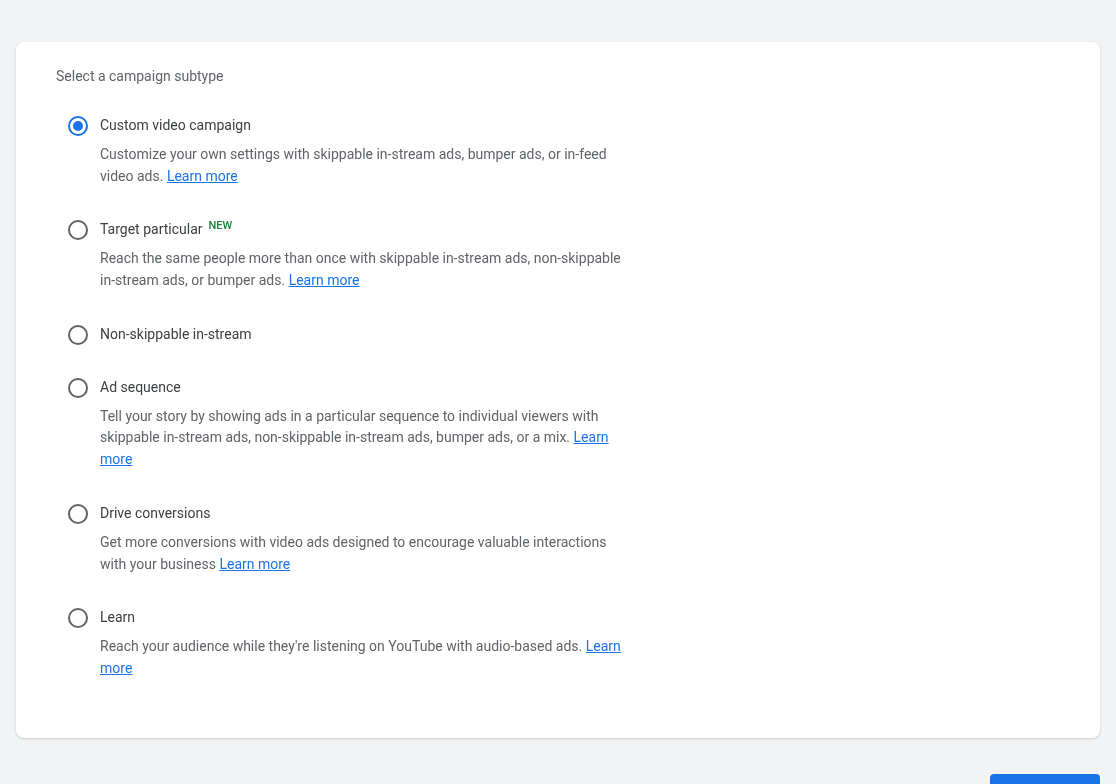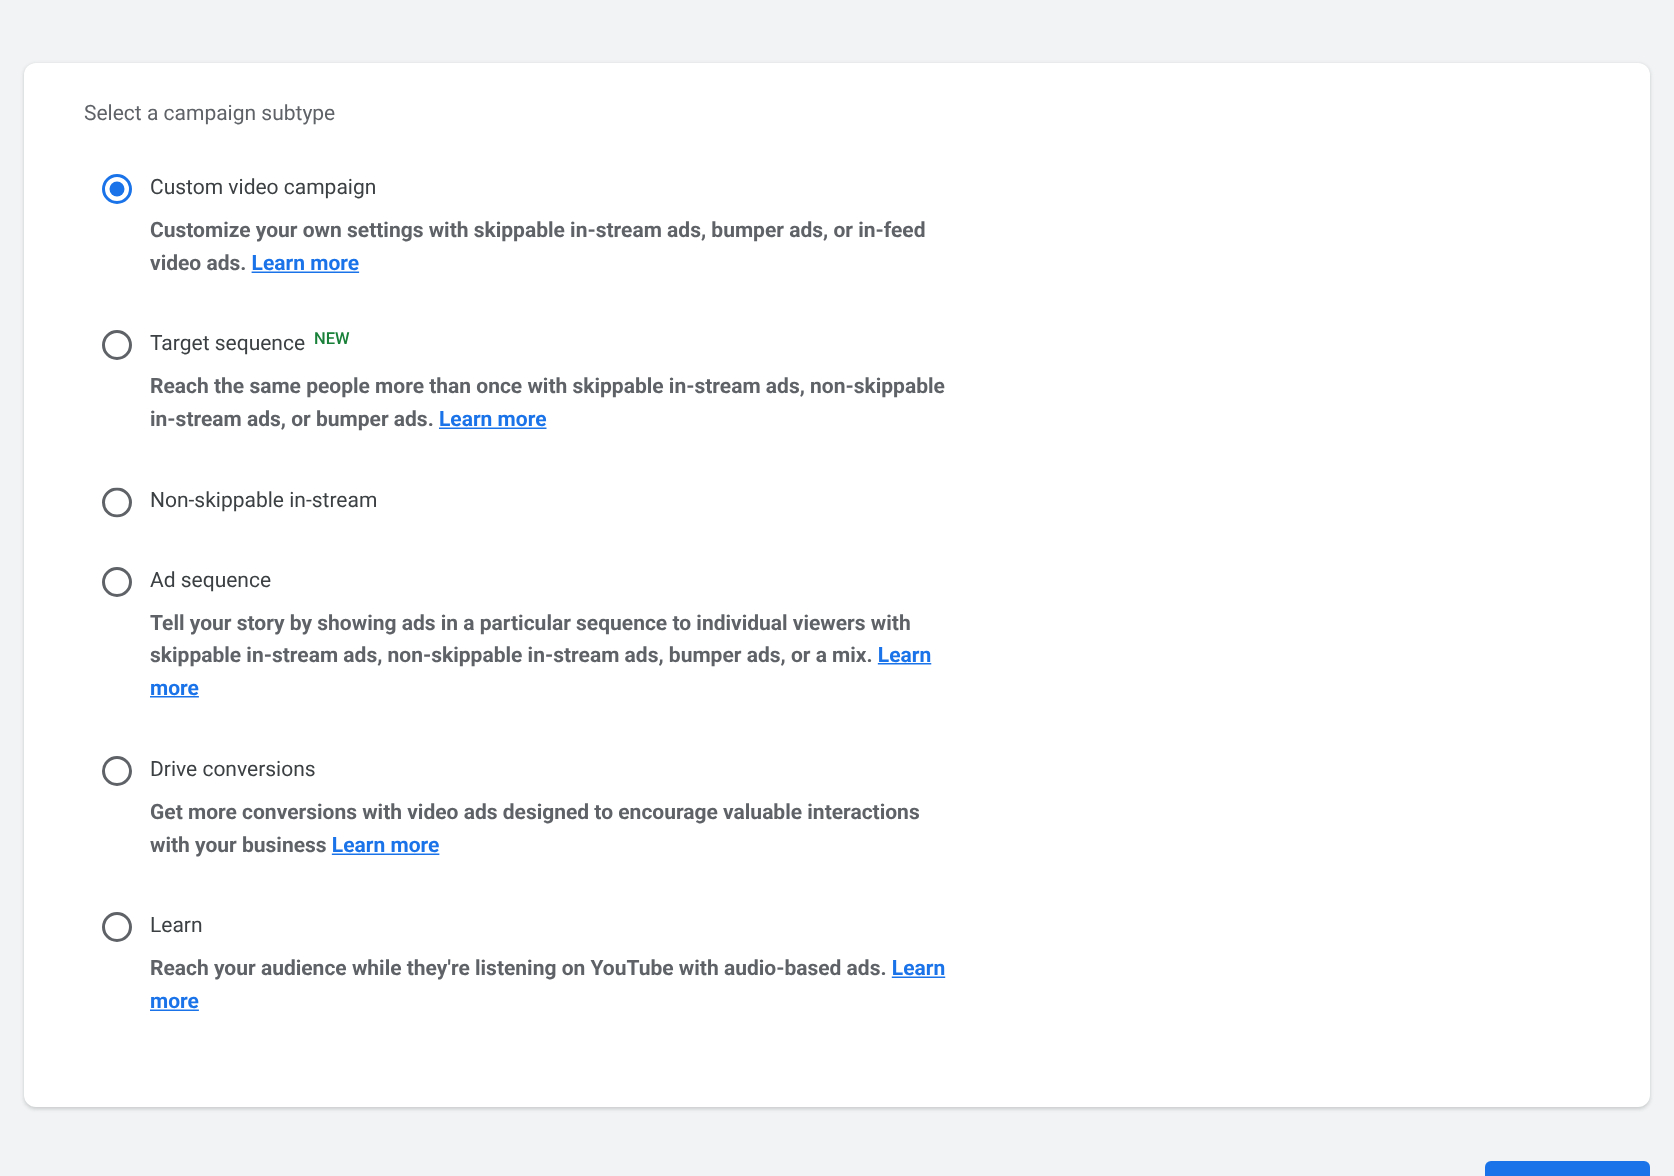--- a/index.html
+++ b/index.html
@@ -58,21 +58,20 @@
     display: flex;
     align-items: center;
     gap: 6px;
     text-align: right;
   }
   .opt-desc {
     color: #5f6368;
     font-size: 14px;
     margin-top: 8px;
     line-height: 1.55;
-    font-weight: bold;
   }
   .learn-more {
     color: #1a73e8;
     text-decoration: underline;
     cursor: pointer;
   }
   .new-badge {
     color: #188038;
     font-size: 11px;
     font-weight: 500;
@@ -130,21 +129,21 @@
           </div>
         </div>
         <div class="option">
           <span class="radio">
             <svg width="20" height="20" viewBox="0 0 20 20">
               <circle cx="10" cy="10" r="9" fill="none" stroke="#5f6368" stroke-width="2"></circle>
             </svg>
           </span>
           <div class="opt-body">
             <div class="opt-title">
-              <span>Target sequence</span>
+              <span>Target particular</span>
               <span class="new-badge">NEW</span>
             </div>
             <div class="opt-desc"><span>Reach the same people more than once with skippable in-stream ads, non-skippable in-stream ads, or bumper ads.</span> <a class="learn-more">Learn more</a></div>
           </div>
         </div>
         <div class="option">
           <span class="radio">
             <svg width="20" height="20" viewBox="0 0 20 20">
               <circle cx="10" cy="10" r="9" fill="none" stroke="#5f6368" stroke-width="2"></circle>
             </svg>

